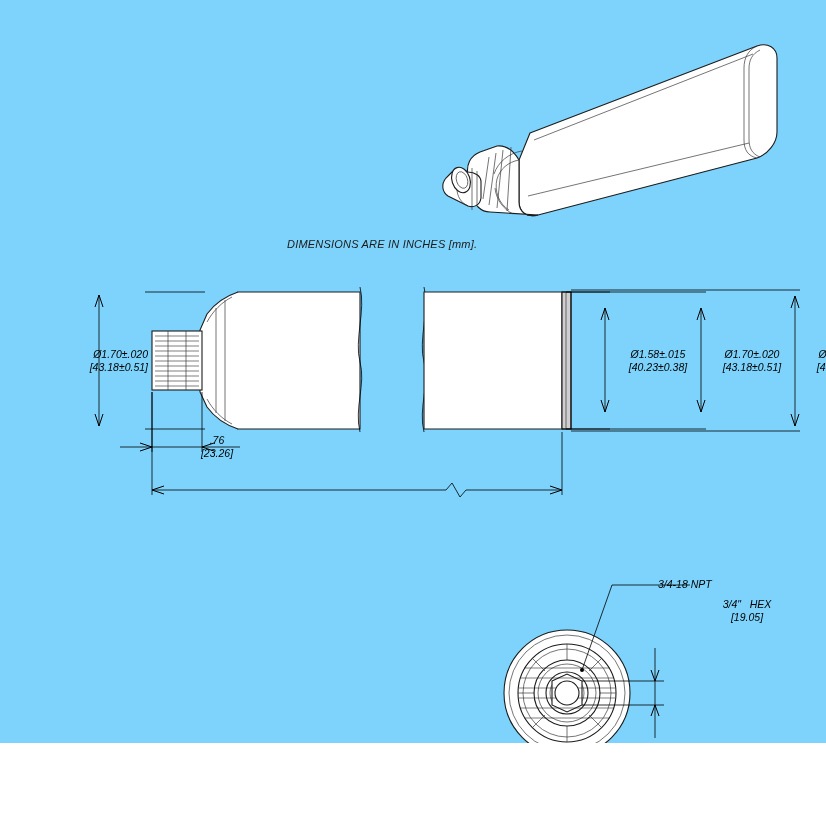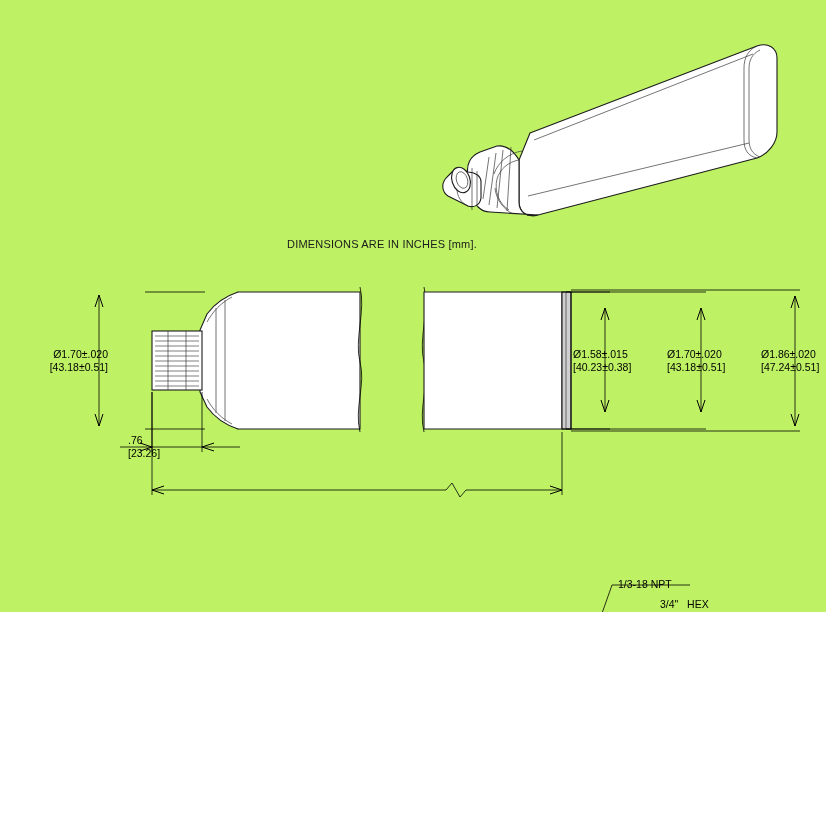--- a/index.html
+++ b/index.html
@@ -3,41 +3,43 @@
 <meta charset="utf-8">
 <style>
   html, body {
     margin: 0;
     padding: 0;
     background: #ffffff;
   }
   #sheet {
     position: relative;
     width: 826px;
-    height: 612px;
-    background: #bef264;
+    height: 743px;
+    background: #7dd3fc;
     font-family: "Liberation Sans", sans-serif;
     color: #000000;
     overflow: hidden;
+    font-style: italic;
   }
   .note {
     position: absolute;
     font-size: 11px;
     letter-spacing: 0.2px;
     white-space: pre;
     color: #1a1a1a;
   }
   .dim {
     position: absolute;
     font-size: 10.5px;
     line-height: 13px;
     white-space: pre;
     color: #000000;
-  }
-  .dim.center { text-align: left; }
+    padding-left: 40px;
+  }
+  .dim.center { text-align: center; }
   .dim.right  { text-align: right; }
   svg { position: absolute; left: 0; top: 0; }
   .ln  { stroke: #000; stroke-width: 1; fill: none; }
   .thin{ stroke: #000; stroke-width: 0.8; fill: none; }
   .part{ stroke: #1c1c1c; stroke-width: 1.1; fill: #ffffff; }
   .part-l{ stroke: #3a3a3a; stroke-width: 0.7; fill: none; }
   .hatch{ stroke: #2a2a2a; stroke-width: 0.6; fill: none; }
   .fillband { fill: #cfcfcf; }
 </style>
 </head>
@@ -214,18 +216,18 @@
 
   <div class="dim center" style="left:573px; top:348px; width:90px;">Ø1.58±.015
 [40.23±0.38]</div>
 
   <div class="dim center" style="left:667px; top:348px; width:90px;">Ø1.70±.020
 [43.18±0.51]</div>
 
   <div class="dim center" style="left:761px; top:348px; width:90px;">Ø1.86±.020
 [47.24±0.51]</div>
 
-  <div class="dim" style="left:618px; top:578px;">1/3-18 NPT</div>
+  <div class="dim" style="left:618px; top:578px;">3/4-18 NPT</div>
 
   <div class="dim center" style="left:660px; top:598px; width:94px;">3/4"   HEX
 [19.05]</div>
 
 </div>
 
 </body></html>

